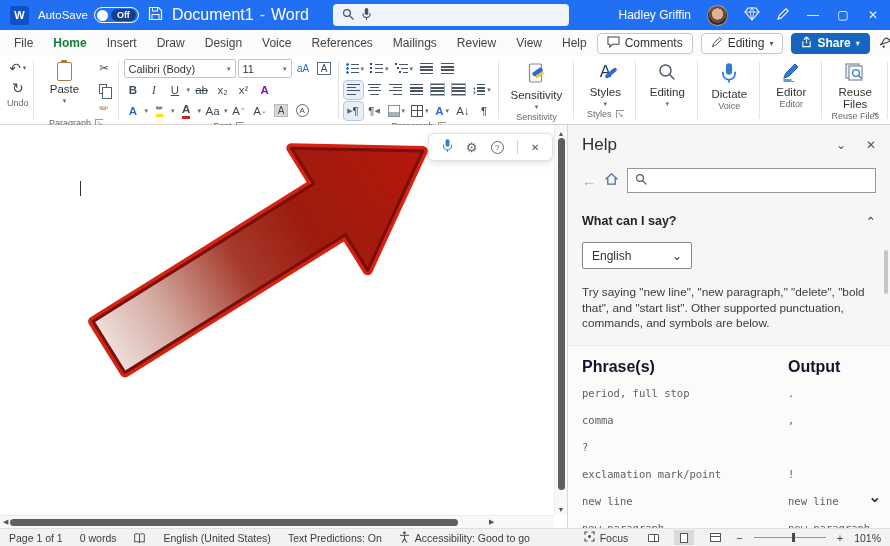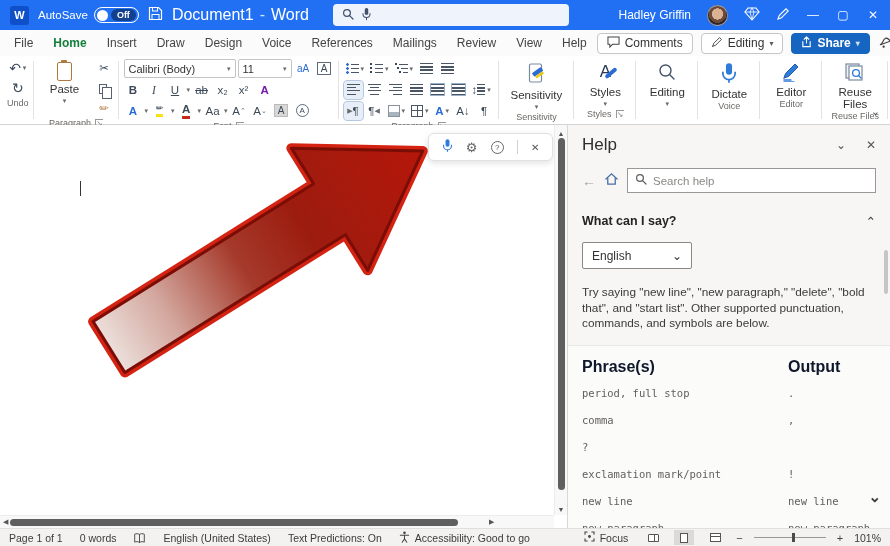--- a/index.html
+++ b/index.html
@@ -543,21 +543,20 @@
         <span class="hp-back">←</span>
         <span><svg width="15" height="14" viewBox="0 0 16 15" class="ln">
               <path d="M2 7.5 8 2l6 5.5" fill="none" stroke="#4a6fa5" stroke-width="1.4"></path>
               <path d="M4 6.8V13h8V6.8" fill="none" stroke="#4a6fa5" stroke-width="1.4"></path>
             </svg></span>
         <div class="hp-search">
           <span><svg width="12" height="12" viewBox="0 0 12 12" class="ln">
                 <circle cx="5" cy="5" r="3.4" fill="none" stroke="#605e5c" stroke-width="1.2"></circle>
                 <line x1="7.8" y1="7.8" x2="11" y2="11" stroke="#605e5c" stroke-width="1.2"></line>
               </svg></span>
-          <input readonly="" placeholder="Search help" style="">
         </div>
       </div>
       <div class="hp-section">
         <span>What can I say?</span>
         <span class="chv">⌃</span>
       </div>
       <div class="hp-select">
         <span>English</span>
         <span>⌄</span>
       </div>

